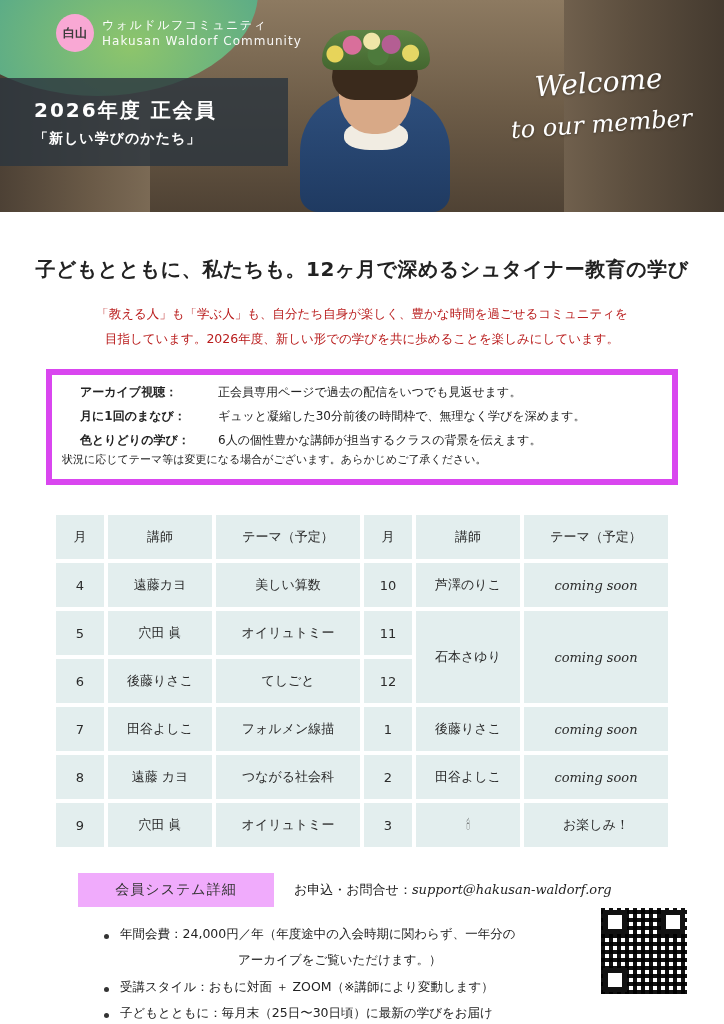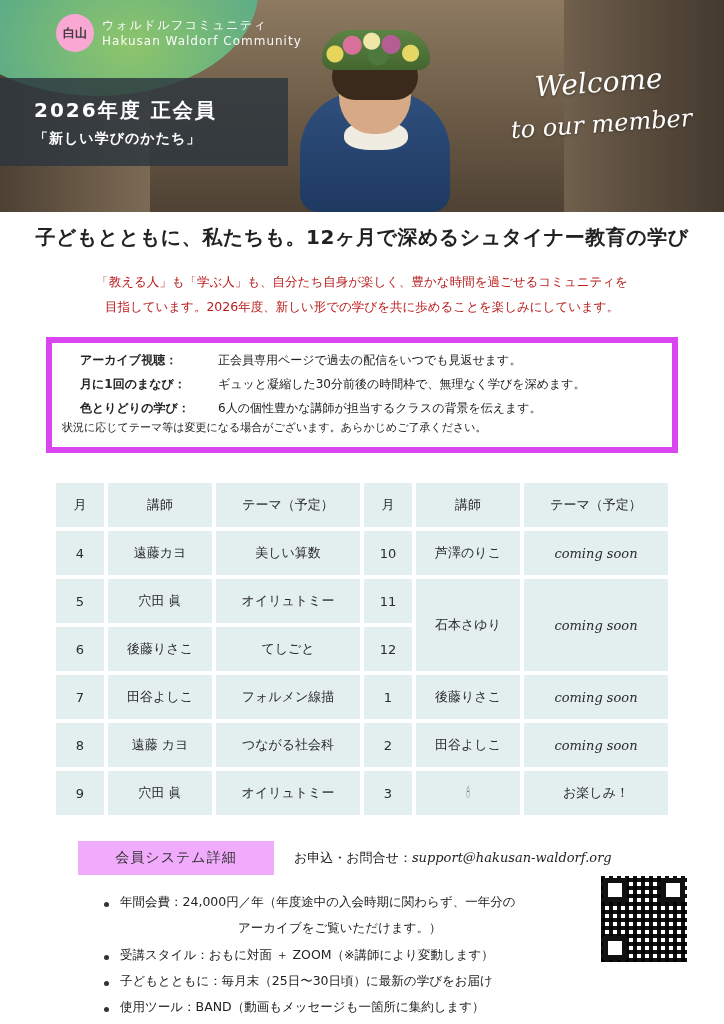--- a/index.html
+++ b/index.html
@@ -121,21 +121,21 @@
   .welcome-script .w2 { font-size:24px; display:block; margin-top:2px; }
 
   
   .content { padding: 0 34px; }
 
   .headline {
     text-align:center;
     font-size:20px;
     font-weight:700;
     letter-spacing:0.5px;
-    margin-top:12px;
+    margin-top:44px;
     color:#222;
   }
   .lead {
     margin-top:18px;
     font-size:12.5px;
     line-height:2.0;
     text-align:center;
     color:#b91c1c;
   }
 

